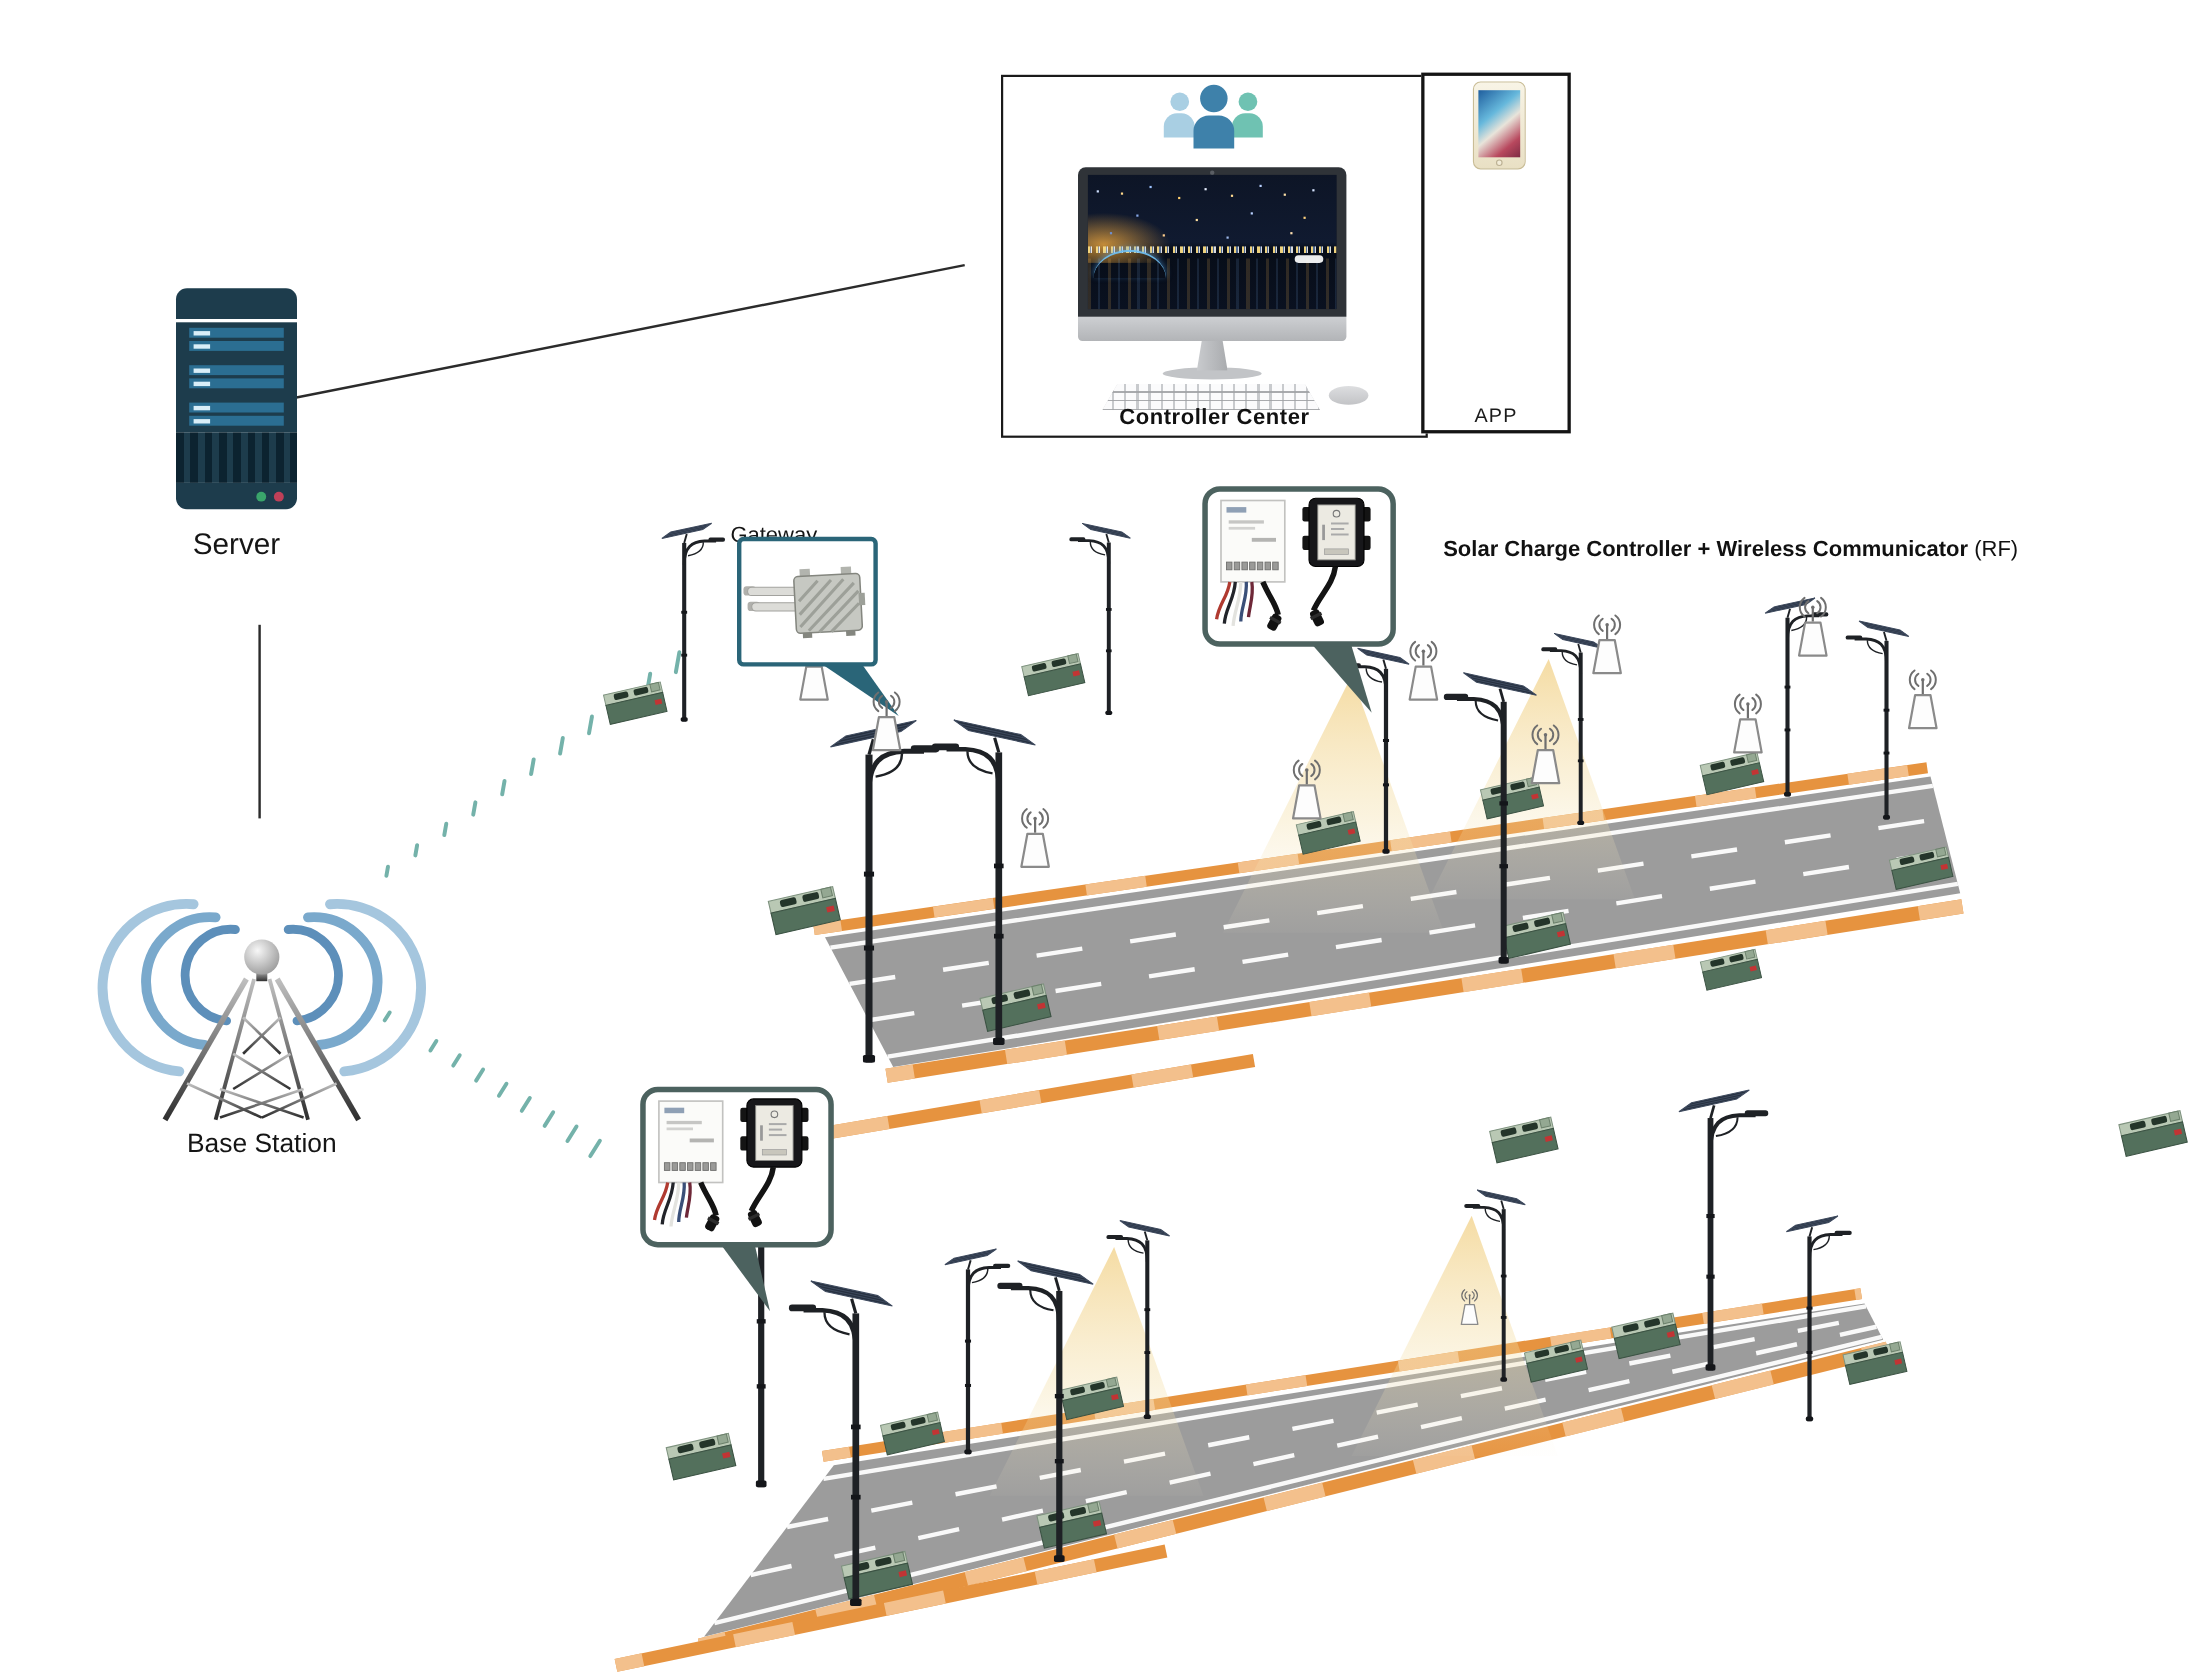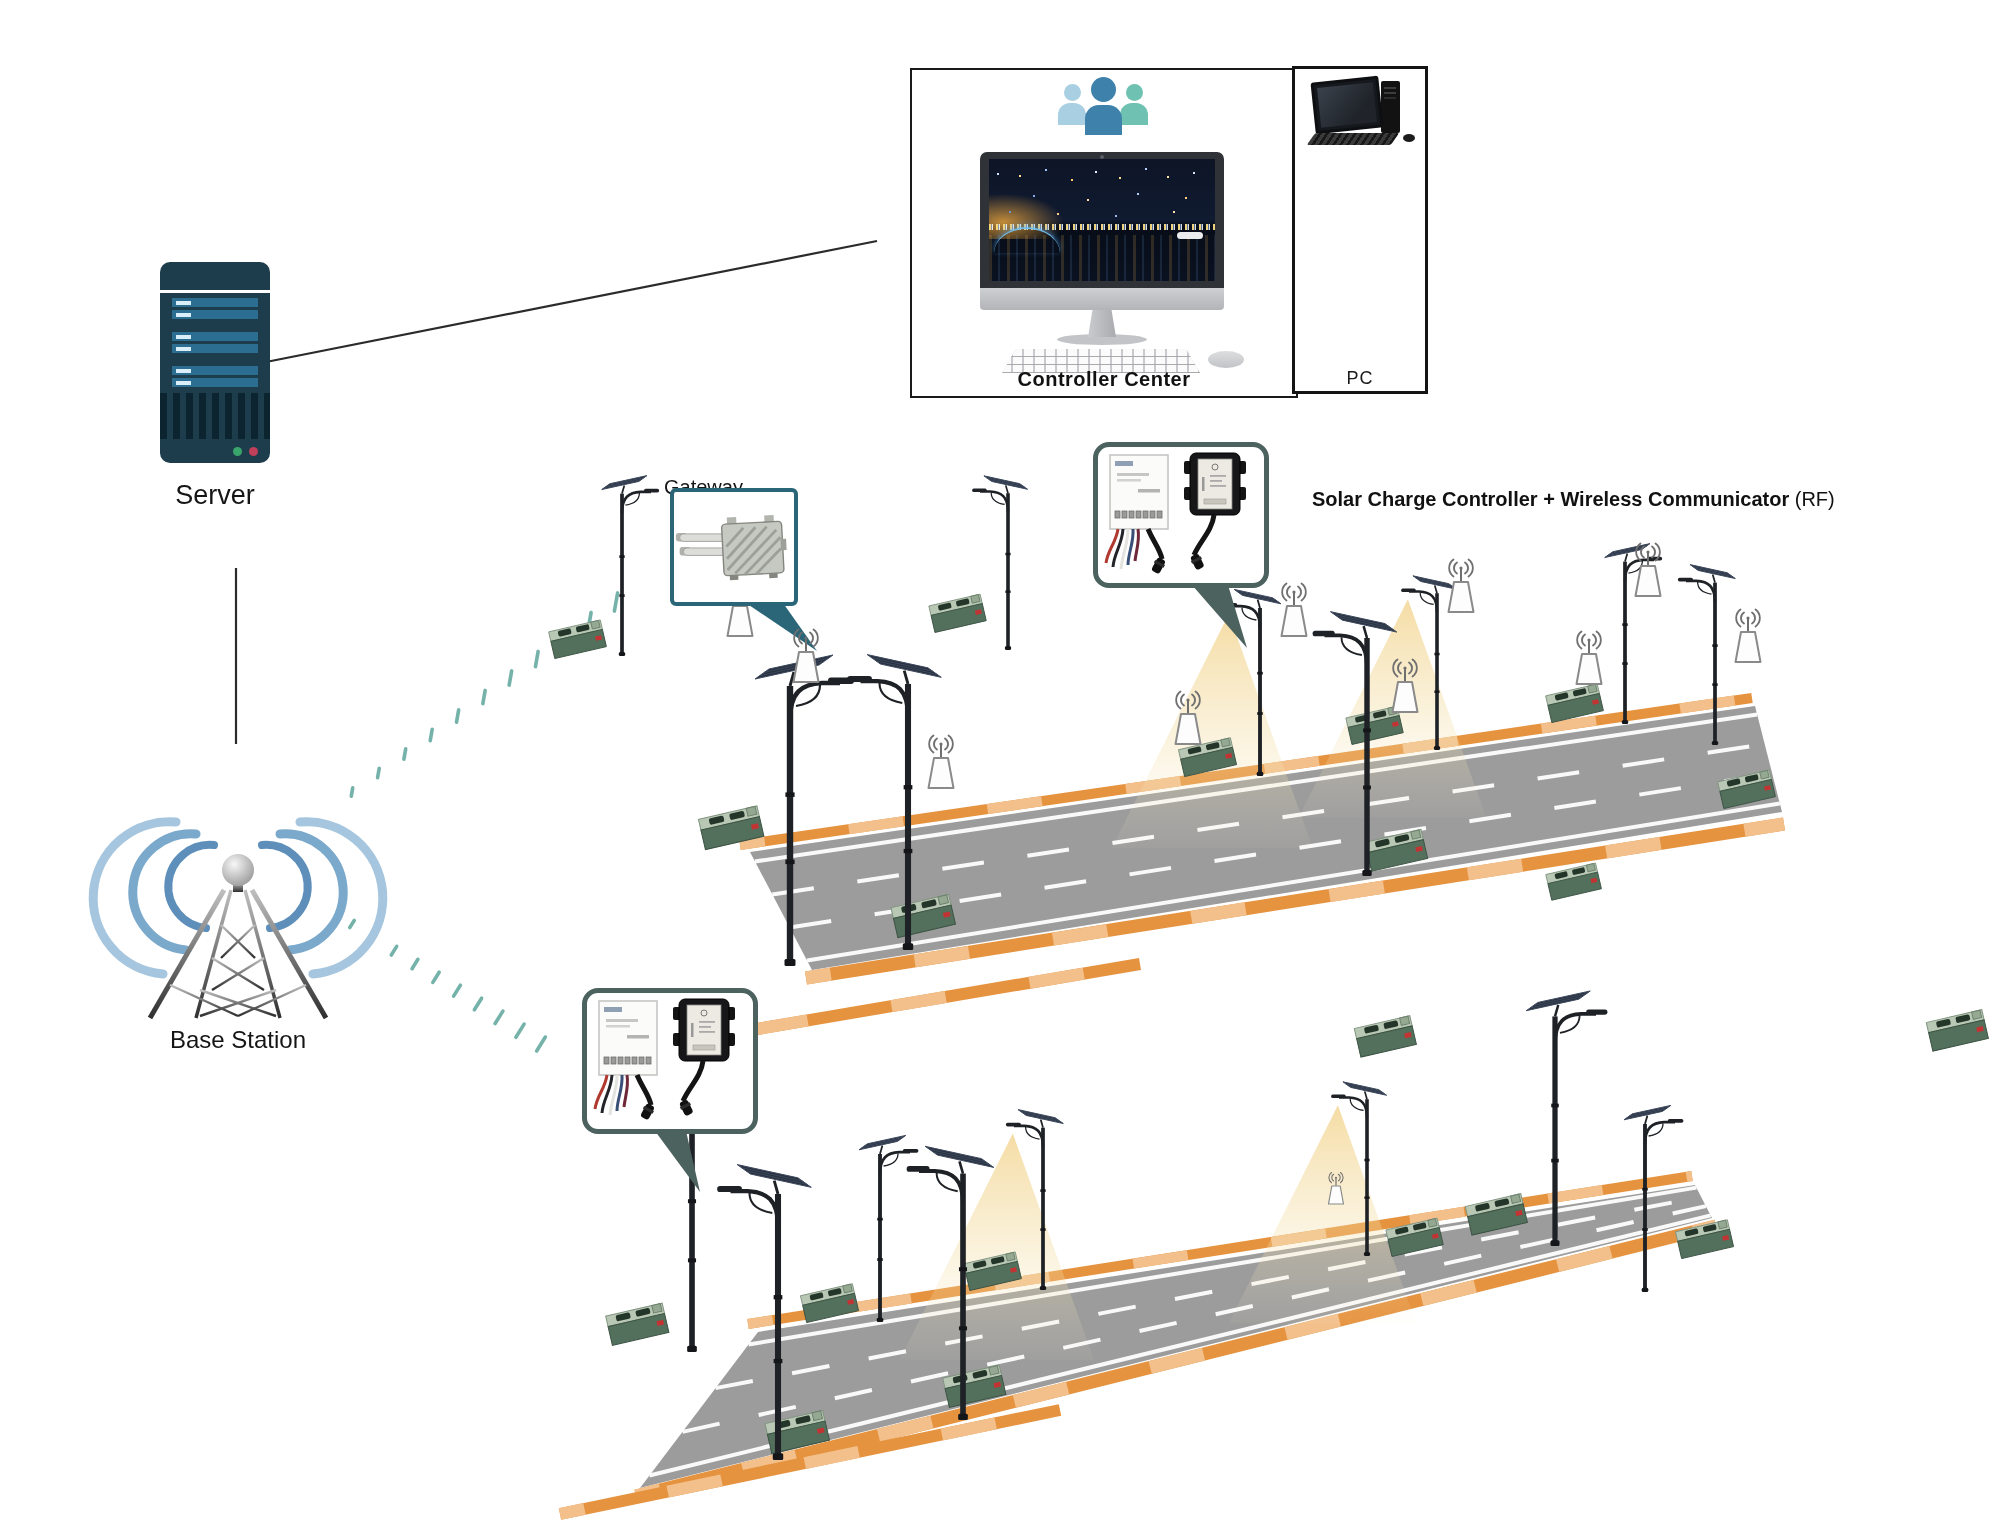--- a/index.html
+++ b/index.html
@@ -757,27 +757,27 @@
       <div class="m-neck"></div>
       <div class="m-base"></div>
     </div>
     <div class="kbd"></div>
     <div class="mouse"></div>
     <div class="mc-label">Controller Center</div>
   </div>
 
   <div class="abs dev-panel">
     <div class="dev-cell">
-      <div class="pc-icon">
-        <div class="pc-tower"></div>
-          <div class="pc-monitor"></div>
-          <div class="pc-kbd"></div>
-          <div class="pc-mouse"></div>
+      <div class="app-icon">
+        <div class="phone">
+            <div class="scr"></div>
+            <div class="home"></div>
+          </div>
       </div>
-      <div class="dev-label">PC</div>
+      <div class="dev-label">APP</div>
     </div>
   </div>
 
   <div class="abs diagram-label lbl-gateway">Gateway</div>
   <div class="abs gw-box">
     <svg class="fill-svg" viewBox="0 0 128 110">
       <g>
         <rect x="2" y="40" width="12" height="9" rx="3" fill="#b0b0ac"></rect>
         <rect x="6" y="41" width="50" height="8" rx="4" fill="#dcdcd8" stroke="#a2a29e"></rect>
         <rect x="6" y="55" width="12" height="9" rx="3" fill="#b0b0ac"></rect>

